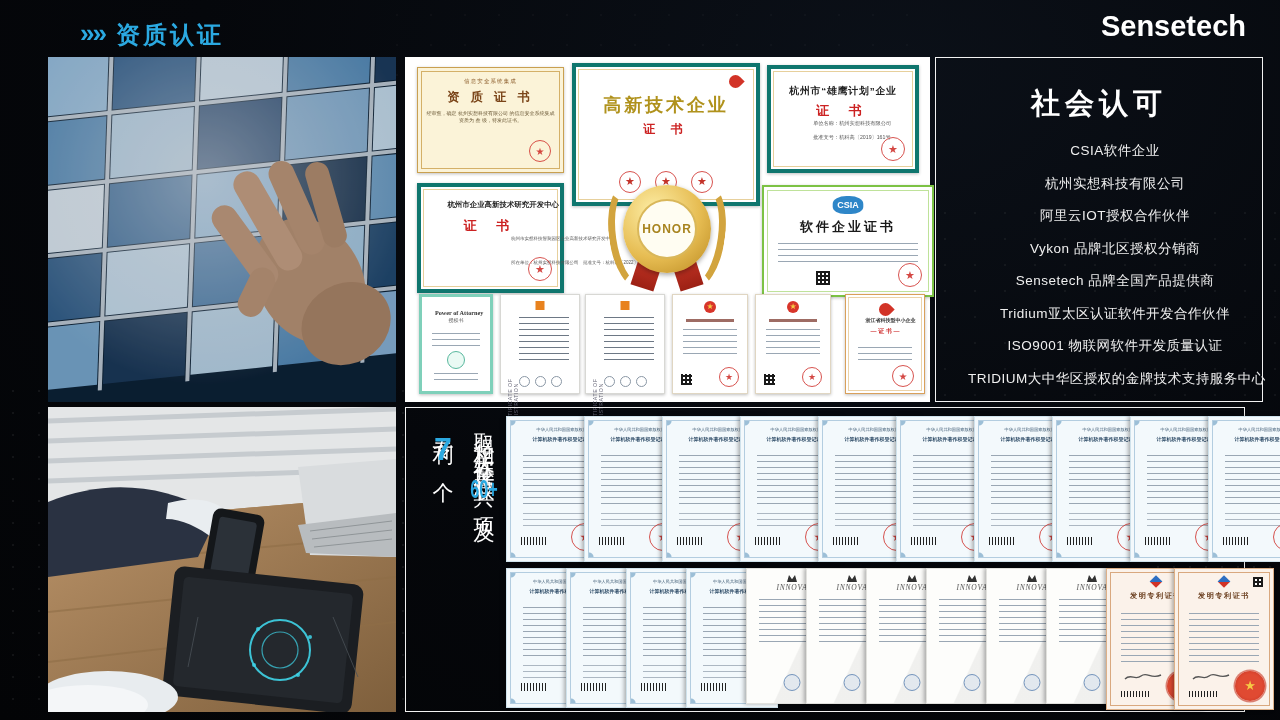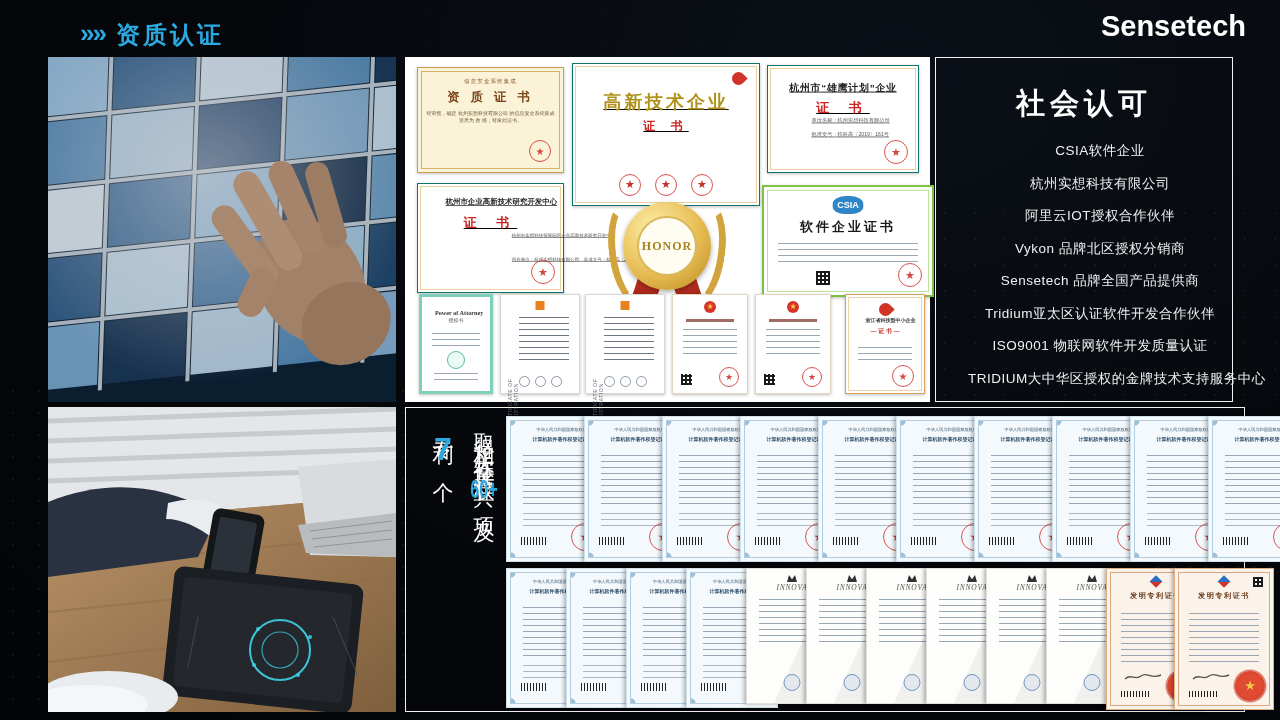--- a/index.html
+++ b/index.html
@@ -17,59 +17,59 @@
   .hdr-chev{position:absolute;left:80px;top:18px;color:#2BA9E1;font-size:26px;font-weight:800;letter-spacing:-2px;}
   .hdr-title{position:absolute;left:116px;top:19px;color:#2BA9E1;font-size:24px;font-weight:800;letter-spacing:3px;}
   .logo{position:absolute;right:34px;top:10px;color:#fff;font-size:29px;font-weight:800;letter-spacing:0;}
 
   
   .photo{position:absolute;overflow:hidden;background:#0d2438;}
   .photo-top{left:48px;top:57px;width:348px;height:345px;}
   .photo-bottom{left:48px;top:407px;width:348px;height:305px;}
 
   
-  .social{position:absolute;left:935px;top:57px;width:298px;height:345px;border:1px solid #f2f2f2;box-sizing:border-box;}
+  .social{position:absolute;left:935px;top:57px;width:328px;height:345px;border:1px solid #f2f2f2;box-sizing:border-box;}
   .social h2{margin:26px 0 18px;color:#fff;text-align:center;font-size:29px;font-weight:800;letter-spacing:5px;}
   .social ul{list-style:none;margin:0;padding:0;text-align:center;}
   .social li{color:#efefef;font-size:13.5px;margin-bottom:14.5px;letter-spacing:.5px;white-space:nowrap;margin-left:32px;}
 
   
   .certpanel{position:absolute;left:405px;top:57px;width:525px;height:345px;background:#fff;box-sizing:border-box;}
   .cert{position:absolute;background:#fff;box-sizing:border-box;box-shadow:0 1px 3px rgba(0,0,0,.25);}
   .tiny{display:block;text-align:center;white-space:nowrap;transform-origin:50% 0;}
   .hl{background-image:repeating-linear-gradient(to bottom,#9aa7b4 0 1px,transparent 1px 6px);}
   .hl.dk{background-image:repeating-linear-gradient(to bottom,#6d7885 0 1px,transparent 1px 6px);}
   .seal-red{position:absolute;border:1.5px solid rgba(205,40,35,.8);border-radius:50%;display:flex;align-items:center;justify-content:center;color:rgba(205,40,35,.85);}
   .qr{position:absolute;background-image:repeating-linear-gradient(0deg,#1a1a1a 0 2px,transparent 2px 4px),repeating-linear-gradient(90deg,#1a1a1a 0 2px,#fff 2px 4px);}
   .barcode{position:absolute;background:repeating-linear-gradient(90deg,#222 0 1px,transparent 1px 3px);}
 
   .c-zizhi{left:12px;top:10px;width:147px;height:106px;background:#fbf3d8;border:1px solid #c9a050;box-shadow:inset 0 0 0 3px #fbf3d8,inset 0 0 0 4px #d4b068,0 1px 3px rgba(0,0,0,.25);}
   .c-zizhi .h{color:#8a5a28;font-size:10px;transform:scale(.55);margin-top:9px;letter-spacing:2px;}
   .c-zizhi .t{color:#7a4418;font-size:13px;font-weight:800;transform:scale(.95);letter-spacing:4px;margin-top:-2px;}
   .c-zizhi .b{color:#6d5b39;font-size:10px;transform:scale(.5);margin-top:2px;width:180%;margin-left:-40%;white-space:normal;line-height:1.5;}
 
-  .c-gold{border:1px solid #0f766e;box-shadow:inset 0 0 0 2px #fff,inset 0 0 0 3px #e7d09c,0 1px 3px rgba(0,0,0,.25);text-decoration:underline;}
+  .c-gold{border:4px solid #0f766e;box-shadow:inset 0 0 0 2px #fff,inset 0 0 0 3px #e7d09c,0 1px 3px rgba(0,0,0,.25);}
   .c-gaoxin{left:167px;top:6px;width:188px;height:143px;}
   .c-gaoxin .t{color:#b0921c;font-size:19px;font-weight:800;letter-spacing:3px;margin-top:26px;transform:scale(.95);}
   .c-gaoxin .s{color:#c22;font-size:12px;font-weight:700;letter-spacing:6px;margin-top:2px;}
   .flame{position:absolute;right:14px;top:8px;width:13px;height:13px;background:#d23327;border-radius:50% 0 50% 50%;transform:rotate(45deg);}
   .stars{position:absolute;bottom:9px;left:0;right:0;display:flex;justify-content:center;gap:14px;}
   .stars i{width:20px;height:20px;border:1.5px solid rgba(205,40,35,.8);border-radius:50%;color:#c4332a;font-style:normal;font-size:11px;line-height:19px;text-align:center;}
 
   .c-xiong{left:362px;top:8px;width:152px;height:108px;}
   .c-xiong .t{color:#222;font-size:12px;font-weight:800;transform:scale(.82);margin-top:15px;letter-spacing:1px;}
   .c-xiong .s{color:#c22;font-size:13px;font-weight:800;letter-spacing:8px;margin-top:1px;}
   .c-xiong .l{color:#555;font-size:10px;transform:scale(.52);text-align:left;margin-left:10px;}
 
   .c-yanfa{left:12px;top:126px;width:147px;height:110px;}
   .c-yanfa .t{color:#222;font-size:12px;font-weight:800;transform:scale(.62);margin-top:13px;}
   .c-yanfa .s{color:#c22;font-size:13px;font-weight:800;letter-spacing:8px;}
   .c-yanfa .l{color:#555;font-size:10px;transform:scale(.45);text-align:left;margin-left:6px;white-space:normal;width:220%;line-height:1.4;}
 
-  .medal{position:absolute;left:202px;top:141px;width:120px;height:118px;font-family:Liberation Serif, serif;}
+  .medal{position:absolute;left:202px;top:124px;width:120px;height:118px;}
   .medal .arc{position:absolute;top:2px;width:34px;height:92px;border:7px solid transparent;border-radius:50%;}
   .medal .arc.l{left:2px;border-left-color:#d2a43e;transform:rotate(-8deg);}
   .medal .arc.r{right:2px;border-right-color:#d2a43e;transform:rotate(8deg);}
   .medal .rib{position:absolute;top:62px;width:24px;height:46px;background:linear-gradient(#d8402f,#9c2014);}
   .medal .rib.l{left:30px;transform:rotate(18deg);}
   .medal .rib.r{right:30px;transform:rotate(-18deg);}
   .medal .disc{position:absolute;left:50%;top:4px;transform:translateX(-50%);width:88px;height:88px;border-radius:50%;
     background:radial-gradient(circle at 35% 30%, #fdeea6, #e6bc52 55%, #b9881f);display:flex;align-items:center;justify-content:center;box-shadow:0 2px 5px rgba(0,0,0,.35);}
   .medal .inner{width:56px;height:56px;border-radius:50%;background:#fffdf2;border:2px solid #d9b75a;display:flex;align-items:center;justify-content:center;}
   .medal .inner span{color:#a8841f;font-weight:800;font-size:12px;letter-spacing:1px;}

